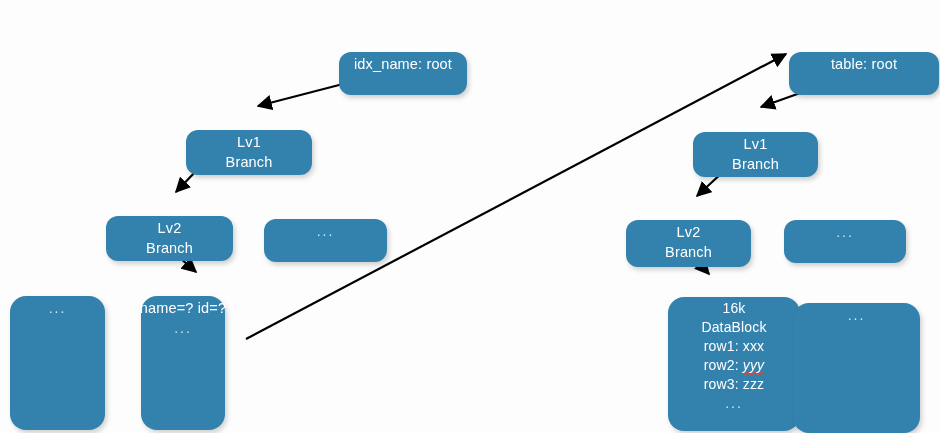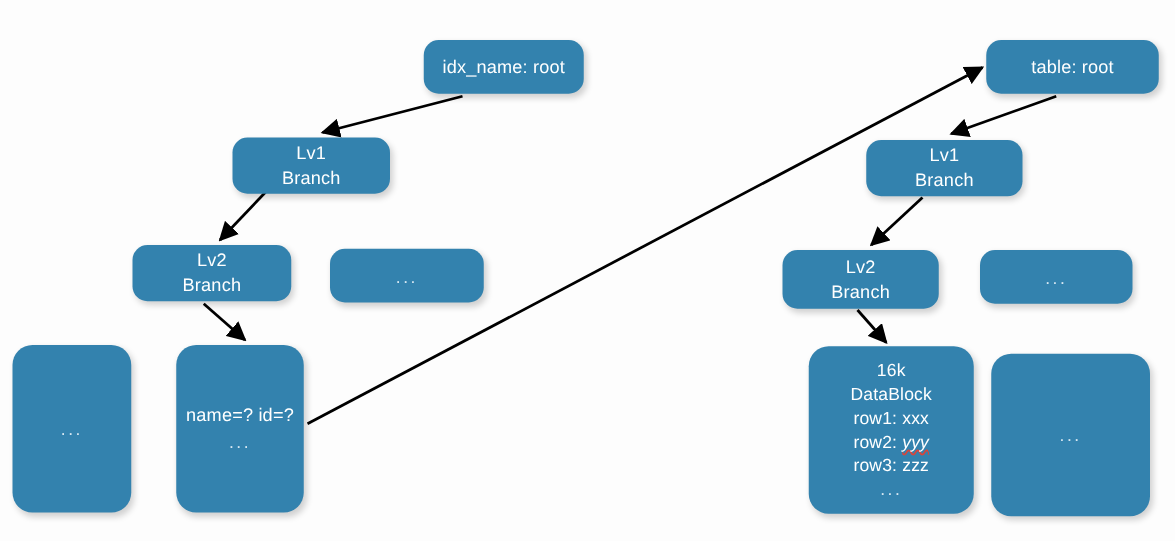--- a/index.html
+++ b/index.html
@@ -27,28 +27,29 @@
     pointer-events: none;
   }
   .node {
     position: absolute;
     background: #3382AE;
     color: #ffffff;
     border-radius: 12px;
     display: flex;
     flex-direction: column;
     align-items: center;
-    justify-content: center;
+    justify-content: flex-start;
     text-align: center;
     font-size: 14.5px;
     line-height: 20px;
     box-shadow: 2px 3px 5px rgba(0,0,0,0.18);
     box-sizing: border-box;
     padding: 2px 6px;
     letter-spacing: 0.15px;
+    margin-top: 20px;
   }
   .node.leaf {
     border-radius: 16px;
   }
   .node .line {
     display: block;
     white-space: nowrap;
   }
   .node .ellipsis {
     display: block;
@@ -104,44 +105,44 @@
   </div>
 
   <div class="node" style="left:264px; top:199px; width:123px; height:43px;">
     <span class="ellipsis">...</span>
   </div>
 
   <div class="node leaf" style="left:10px; top:276px; width:95px; height:134px;">
     <span class="ellipsis">...</span>
   </div>
 
-  <div class="node leaf" style="left:141px; top:276px; width:102px; height:134px;">
+  <div class="node leaf" style="left:141px; top:276px; width:84px; height:134px;">
     <span class="line">name=? id=?</span>
     <span class="ellipsis">...</span>
   </div>
 
-  <div class="node" style="left:789px; top:32px; width:138px; height:43px;">
+  <div class="node" style="left:789px; top:32px; width:150px; height:43px;">
     <span class="line">table: root</span>
   </div>
 
   <div class="node" style="left:693px; top:112px; width:125px; height:45px;">
     <span class="line">Lv1</span>
     <span class="line">Branch</span>
   </div>
 
   <div class="node" style="left:626px; top:200px; width:125px; height:47px;">
     <span class="line">Lv2</span>
     <span class="line">Branch</span>
   </div>
 
   <div class="node" style="left:784px; top:200px; width:122px; height:43px;">
     <span class="ellipsis">...</span>
   </div>
 
-  <div class="node leaf" style="left:647px; top:277px; width:132px; height:134px; font-size:14px; line-height:19px;">
+  <div class="node leaf" style="left:668px; top:277px; width:132px; height:134px; font-size:14px; line-height:19px;">
     <span class="line">16k</span>
     <span class="line">DataBlock</span>
     <span class="line">row1: xxx</span>
     <span class="line"><span>row2: </span><span class="spell">yyy</span></span>
     <span class="line">row3: zzz</span>
     <span class="ellipsis">...</span>
   </div>
 
   <div class="node leaf" style="left:793px; top:283px; width:127px; height:130px;">
     <span class="ellipsis">...</span>

